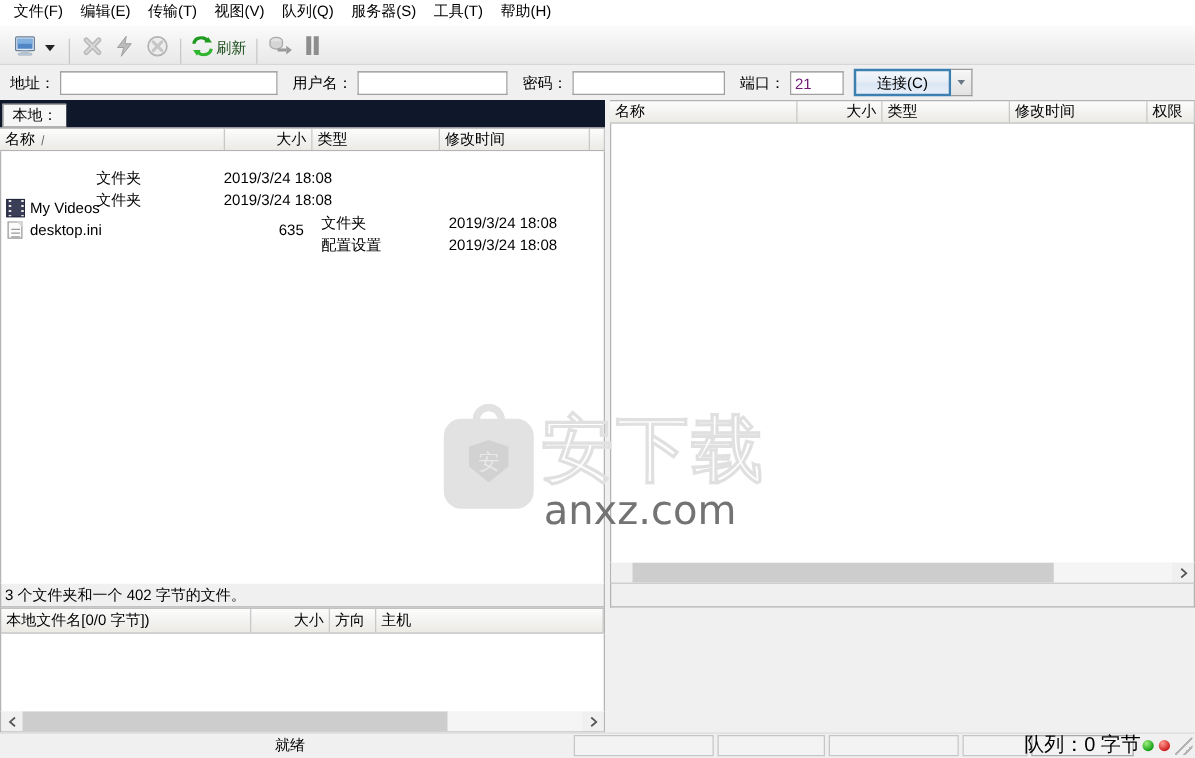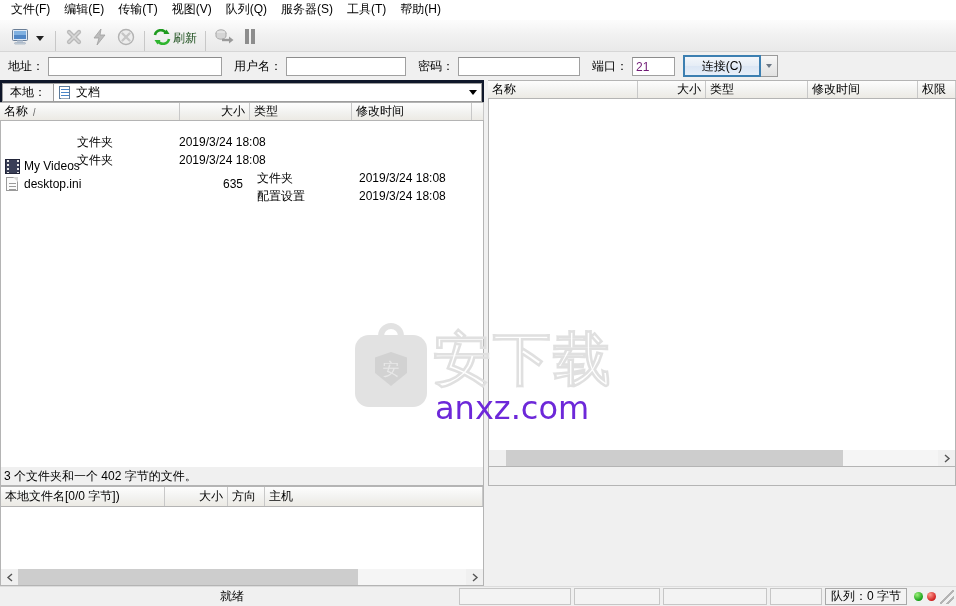--- a/index.html
+++ b/index.html
@@ -404,21 +404,21 @@
     color: transparent;
     -webkit-text-stroke: 2.5px #e0e0e0;
     font-family: "DejaVu Sans", sans-serif;
     font-weight: normal;
     white-space: nowrap;
     line-height: 1;
   }
   .wm-url {
     position: absolute; left: 80px; top: 62px;
     font-size: 32px;
-    color: #6d28d9;
+    color: #737373;
     font-family: "DejaVu Sans", sans-serif;
     letter-spacing: 0px;
     line-height: 1;
   }
 
   
   .hscroll {
     height: 17px;
     flex: 0 0 17px;
     display: flex;
@@ -477,21 +477,21 @@
     font-size: 12px;
     border-top: 1px solid #dcdcdc;
   }
   .sb-main { padding-left: 5px; flex: 1 1 auto; text-align: center; }
   .sb-cell {
     height: 17px;
     border: 1px solid #c6c6c6;
     background: #f3f3f3;
     margin-right: 3px;
     display: flex; align-items: center; justify-content: center;
-    font-size: 12px;
+    font-size: 16px;
     white-space: nowrap;
   }
   .sb-dot { width: 9px; height: 9px; border-radius: 50%; margin-left: 4px; }
   .sb-dot.green { background: radial-gradient(circle at 35% 30%, #9cf07a, #18a018 70%, #0d6b0d); }
   .sb-dot.red   { background: radial-gradient(circle at 35% 30%, #ff9a8f, #d02020 70%, #8d1010); }
   .sb-grip {
     width: 14px; height: 14px;
     margin: 0 2px 0 4px;
     background:
       linear-gradient(135deg, transparent 45%, #b4b4b4 45%, #b4b4b4 55%, transparent 55%),
@@ -617,29 +617,20 @@
       <div class="wm-handle"></div>
       <div class="wm-bag"></div>
       <div class="wm-shield">安</div>
       <div class="wm-cn">安下载</div>
       <div class="wm-url">anxz.com</div>
     </div>
 
     <div class="pane pane-left">
       <div class="pathrow">
         <div class="path-tab">本地：</div>
-        <div class="path-combo">
-          <span class="path-icon">
-              <span class="doc-ico"></span>
-            </span>
-          <span class="path-text">文档</span>
-          <span class="combo-arrow">
-              <span class="tri"></span>
-            </span>
-        </div>
       </div>
 
       <div class="colhead">
         <div class="ch" style="width:180px">
           <span>名称</span>
           <span class="sortmark">/</span>
         </div>
         <div class="ch r" style="width:70px">大小</div>
         <div class="ch" style="width:102px">类型</div>
         <div class="ch" style="width:120px">修改时间</div>
@@ -714,21 +705,21 @@
         </div>
       </div>
 
       <div class="remote-foot"></div>
     </div>
   </div>
 
   <div class="queue">
     <div class="queue-left">
       <div class="colhead" style="border-left:1px solid #b4b4b4;border-right:1px solid #b4b4b4;height:21px;flex:0 0 21px">
-        <div class="ch" style="width:164px">本地文件名[0/0 字节])</div>
+        <div class="ch" style="width:200px">本地文件名[0/0 字节])</div>
         <div class="ch r" style="width:63px">大小</div>
         <div class="ch" style="width:37px">方向</div>
         <div class="ch" style="flex:1 1 auto">主机</div>
       </div>
       <div class="listbody"></div>
       <div class="hscroll">
         <div class="hs-arrow">
           <svg width="8" height="9" viewBox="0 0 8 9">
               <polyline points="6,1 2,4.5 6,8" fill="none" stroke="#555" stroke-width="1.4"></polyline>
             </svg>

